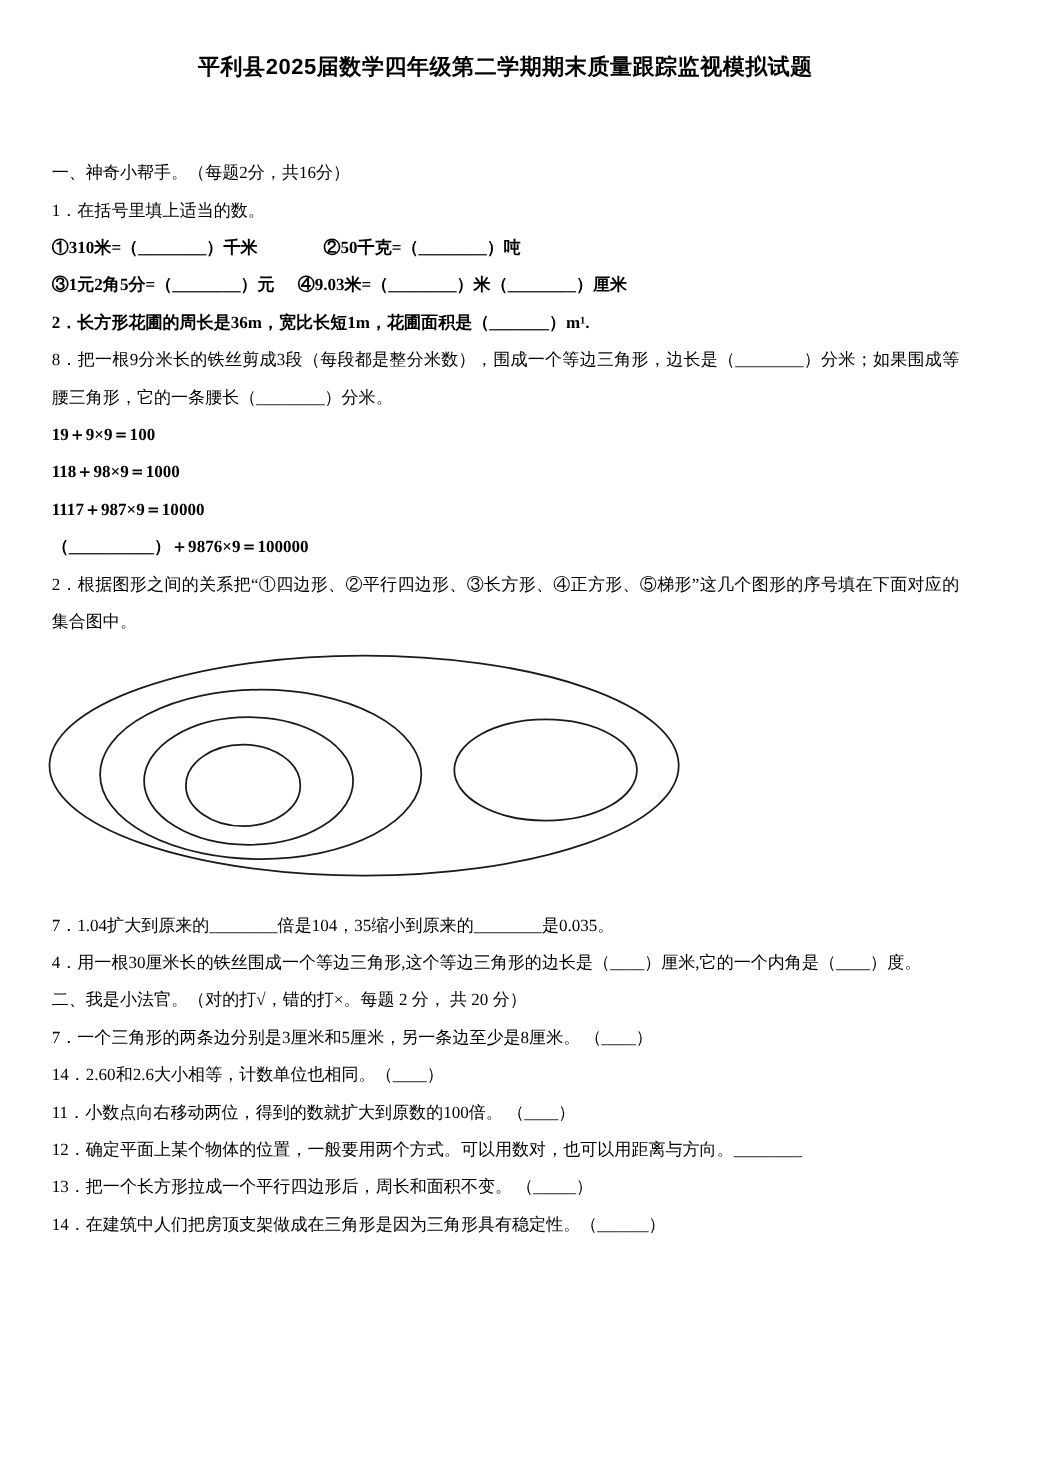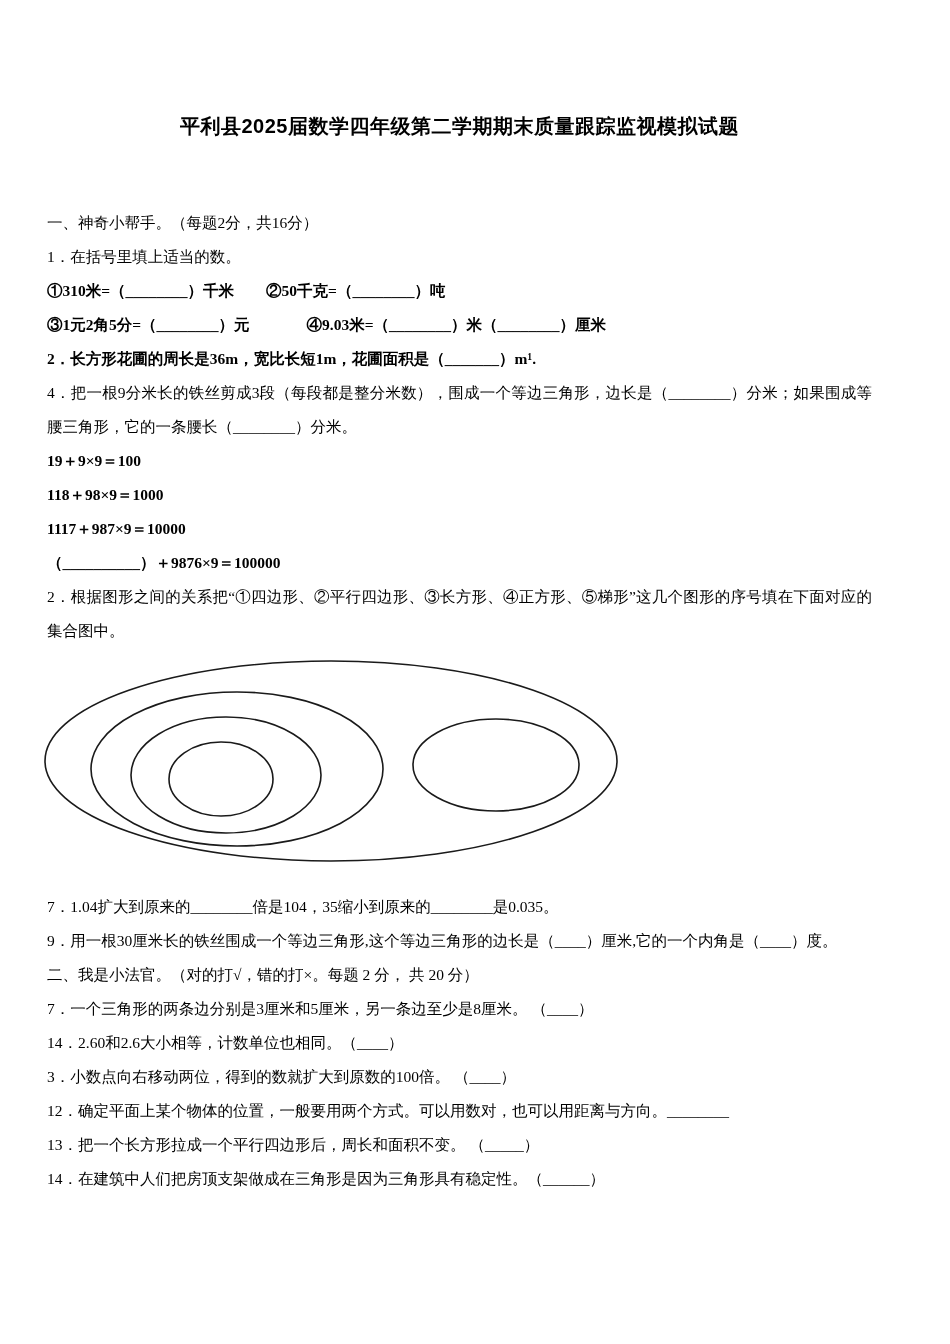--- a/index.html
+++ b/index.html
@@ -10,40 +10,40 @@
   }
   body {
     width: 950px;
     min-height: 1344px;
     font-family: "Liberation Serif", "DejaVu Serif", serif;
   }
   .page {
     box-sizing: border-box;
     width: 920px;
     min-height: 1344px;
-    padding: 112px 48px 40px 47px;
+    padding: 47px 48px 40px 47px;
   }
   .title {
     font-family: "Liberation Sans", "DejaVu Sans", sans-serif;
     font-size: 20px;
     font-weight: bold;
     text-align: center;
     line-height: 28px;
     margin: 0 0 66px 0;
     letter-spacing: 0.5px;
   }
   p.line {
     margin: 0;
     font-size: 15.5px;
     line-height: 34px;
     text-align: justify;
   }
   .bold { font-weight: bold; }
-  .gap-wide  { margin-right: 32px; }
-  .gap-small { margin-right: 57px; }
+  .gap-wide  { margin-right: 60px; }
+  .gap-small { margin-right: 21px; }
   .diagram-wrap {
     margin: 8px 0 22px -6px;
     line-height: 0;
   }
   .diagram-wrap svg ellipse {
     fill: none;
     stroke: #1a1a1a;
     stroke-width: 1.6;
   }
 </style>
@@ -61,21 +61,21 @@
   <p class="line bold">
     <span class="gap-wide">①310米=（________）千米</span><span>②50千克=（________）吨</span>
   </p>
 
   <p class="line bold">
     <span class="gap-small">③1元2角5分=（________）元</span><span>④9.03米=（________）米（________）厘米</span>
   </p>
 
   <p class="line bold">2．长方形花圃的周长是36m，宽比长短1m，花圃面积是（_______）m¹.</p>
 
-  <p class="line">4．把一根9分米长的铁丝剪成3段（每段都是整分米数），围成一个等边三角形，边长是（________）分米；如果围成等腰三角形，它的一条腰长（________）分米。</p>
+  <p class="line">8．把一根9分米长的铁丝剪成3段（每段都是整分米数），围成一个等边三角形，边长是（________）分米；如果围成等腰三角形，它的一条腰长（________）分米。</p>
 
 
 
   <p class="line bold">19＋9×9＝100</p>
   <p class="line bold">118＋98×9＝1000</p>
   <p class="line bold">1117＋987×9＝10000</p>
   <p class="line bold">（__________）＋9876×9＝100000</p>
 
   <p class="line">2．根据图形之间的关系把“①四边形、②平行四边形、③长方形、④正方形、⑤梯形”这几个图形的序号填在下面对应的集合图中。</p>
 
@@ -84,24 +84,24 @@
       <ellipse cx="290" cy="105" rx="286" ry="100"></ellipse>
       <ellipse cx="196" cy="113" rx="146" ry="77"></ellipse>
       <ellipse cx="185" cy="119" rx="95" ry="58"></ellipse>
       <ellipse cx="180" cy="123" rx="52" ry="37"></ellipse>
       <ellipse cx="455" cy="109" rx="83" ry="46"></ellipse>
     </svg>
   </div>
 
   <p class="line">7．1.04扩大到原来的________倍是104，35缩小到原来的________是0.035。</p>
 
-  <p class="line">9．用一根30厘米长的铁丝围成一个等边三角形,这个等边三角形的边长是（____）厘米,它的一个内角是（____）度。</p>
+  <p class="line">4．用一根30厘米长的铁丝围成一个等边三角形,这个等边三角形的边长是（____）厘米,它的一个内角是（____）度。</p>
 
   <p class="line">二、我是小法官。（对的打√，错的打×。每题 2 分， 共 20 分）</p>
 
   <p class="line">7．一个三角形的两条边分别是3厘米和5厘米，另一条边至少是8厘米。 （____）</p>
   <p class="line">14．2.60和2.6大小相等，计数单位也相同。（____）</p>
-  <p class="line">3．小数点向右移动两位，得到的数就扩大到原数的100倍。 （____）</p>
+  <p class="line">11．小数点向右移动两位，得到的数就扩大到原数的100倍。 （____）</p>
   <p class="line">12．确定平面上某个物体的位置，一般要用两个方式。可以用数对，也可以用距离与方向。________</p>
   <p class="line">13．把一个长方形拉成一个平行四边形后，周长和面积不变。 （_____）</p>
   <p class="line">14．在建筑中人们把房顶支架做成在三角形是因为三角形具有稳定性。（______）</p>
 
 </div>
 
 </body></html>

